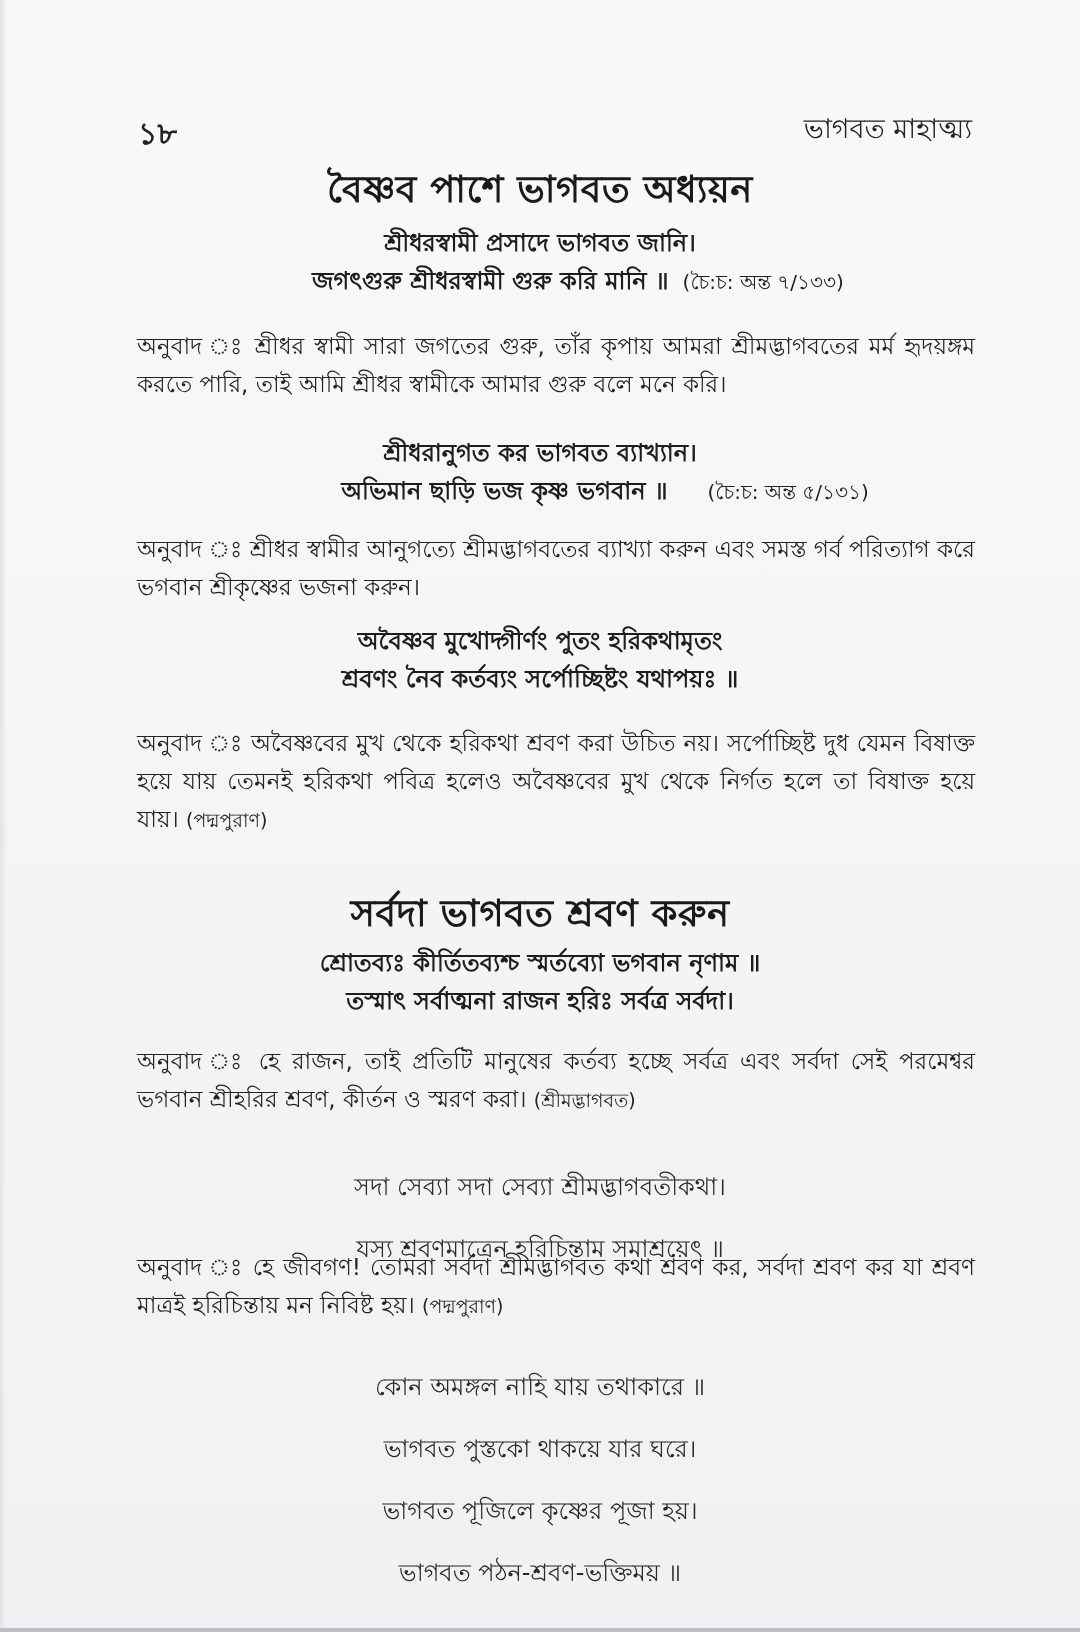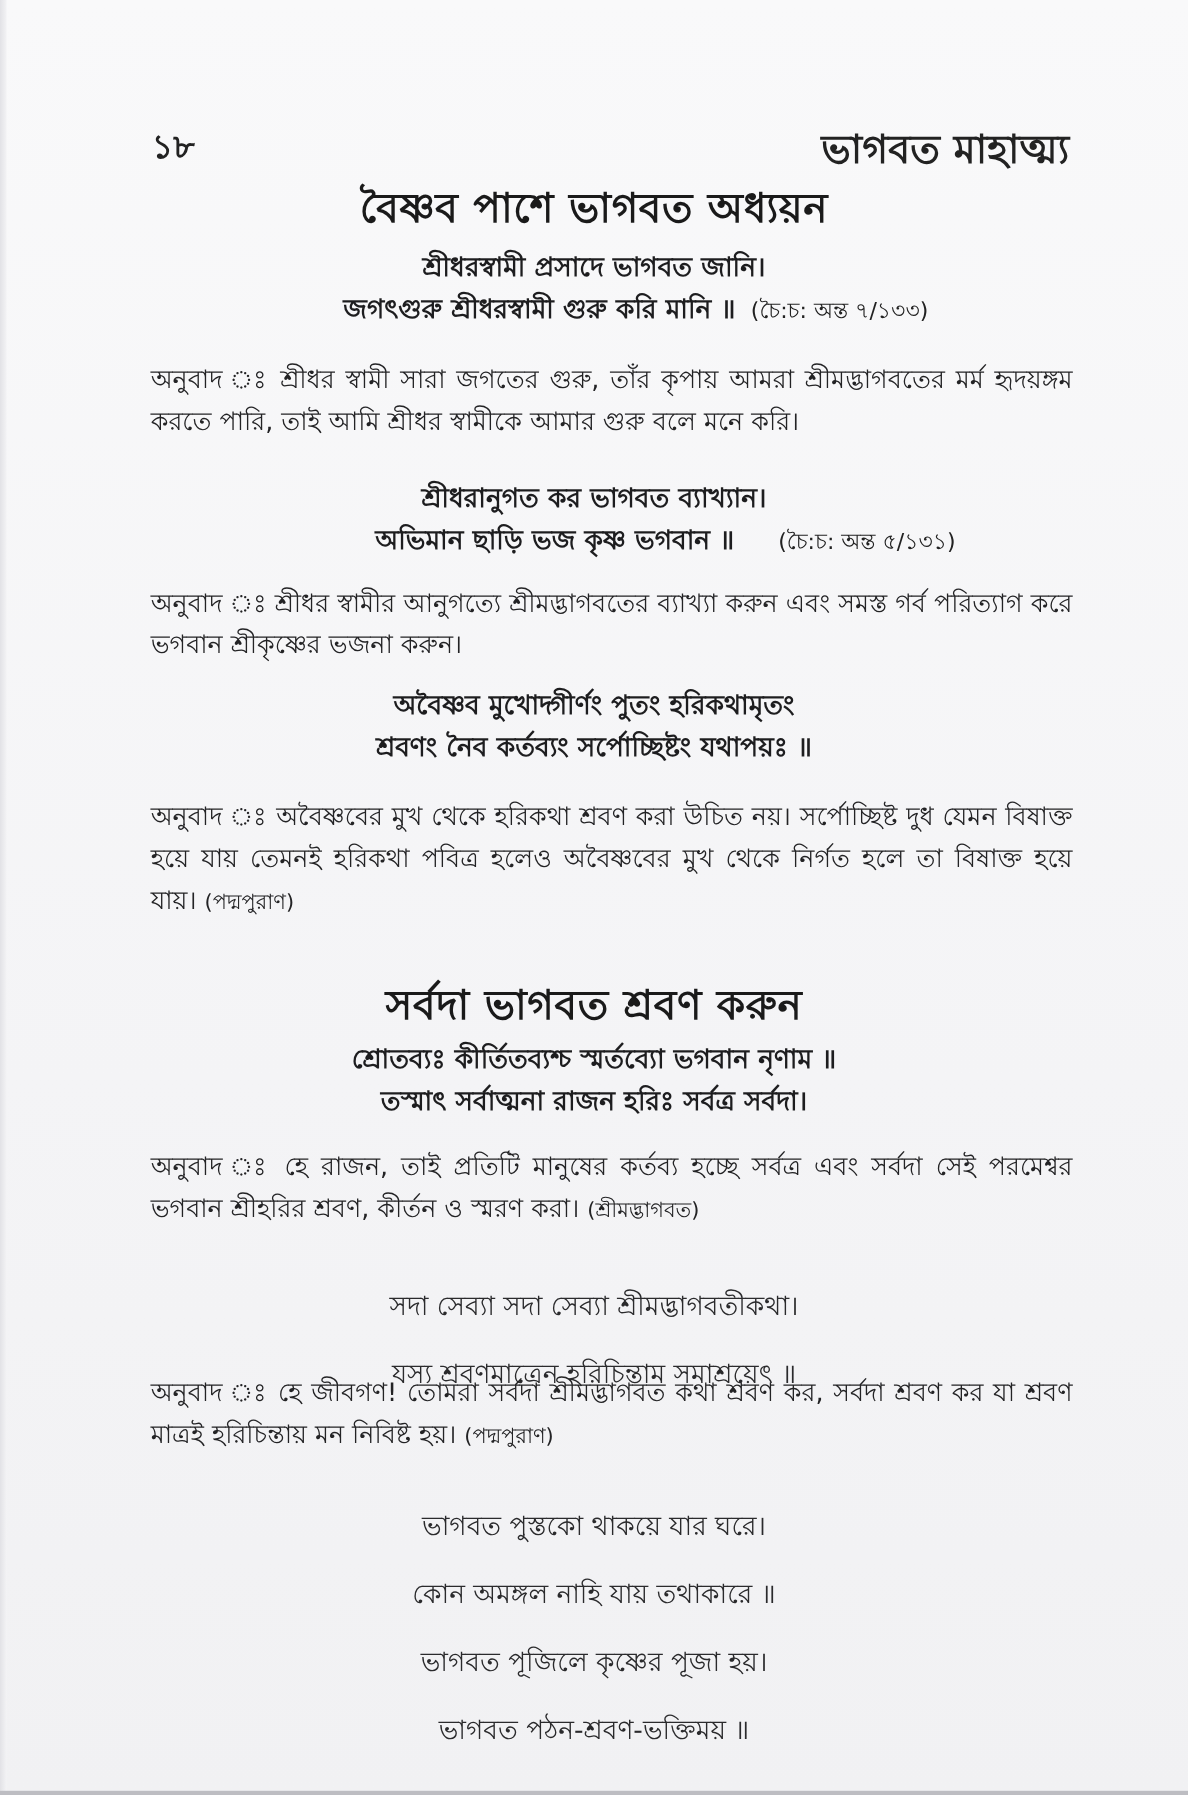--- a/index.html
+++ b/index.html
@@ -31,21 +31,21 @@
     }
     .header {
       position: absolute; left: 138px; right: 108px; top: 104px; height: 48px;
     }
     .page-number {
       position: absolute; left: 0; top: 6px;
       font-size: 30px; font-weight: bold; color: #222;
     }
     .running-title {
       position: absolute; right: 0; top: 4px;
-      font-size: 36px; font-weight: bold; color: #222;
+      font-size: 27px; font-weight: normal; color: #222;
     }
     .heading {
       position: absolute; left: 0; width: 1080px; text-align: center;
       font-size: 37px; font-weight: bold; color: #1a1a1a;
       letter-spacing: 0.5px;
     }
     .verse {
       position: absolute; left: 0; width: 1080px; text-align: center;
     }
     .verse .line {
@@ -120,20 +120,20 @@
     <div class="line">সদা সেব্যা সদা সেব্যা শ্রীমদ্ভাগবতীকথা।</div>
     <div class="line">যস্য শ্রবণমাত্রেন হরিচিন্তাম সমাশ্রয়েৎ ॥</div>
   </div>
 
   <div class="trans" style="top:1248px;">
     <span>অনুবাদ ঃ হে জীবগণ! তোমরা সর্বদা শ্রীমদ্ভাগবত কথা শ্রবণ কর, সর্বদা শ্রবণ কর যা শ্রবণ মাত্রই হরিচিন্তায় মন নিবিষ্ট হয়।</span>
     <span class="src">(পদ্মপুরাণ)</span>
   </div>
 
   <div class="verse light" style="top:1344px;">
+    <div class="line">কোন অমঙ্গল নাহি যায় তথাকারে ॥</div>
     <div class="line">ভাগবত পুস্তকো থাকয়ে যার ঘরে।</div>
-    <div class="line">কোন অমঙ্গল নাহি যায় তথাকারে ॥</div>
     <div class="line">ভাগবত পূজিলে কৃষ্ণের পূজা হয়।</div>
     <div class="line">ভাগবত পঠন-শ্রবণ-ভক্তিময় ॥</div>
   </div>
 
   <div class="bottom-edge"></div>
 </div>
 
 </body></html>

